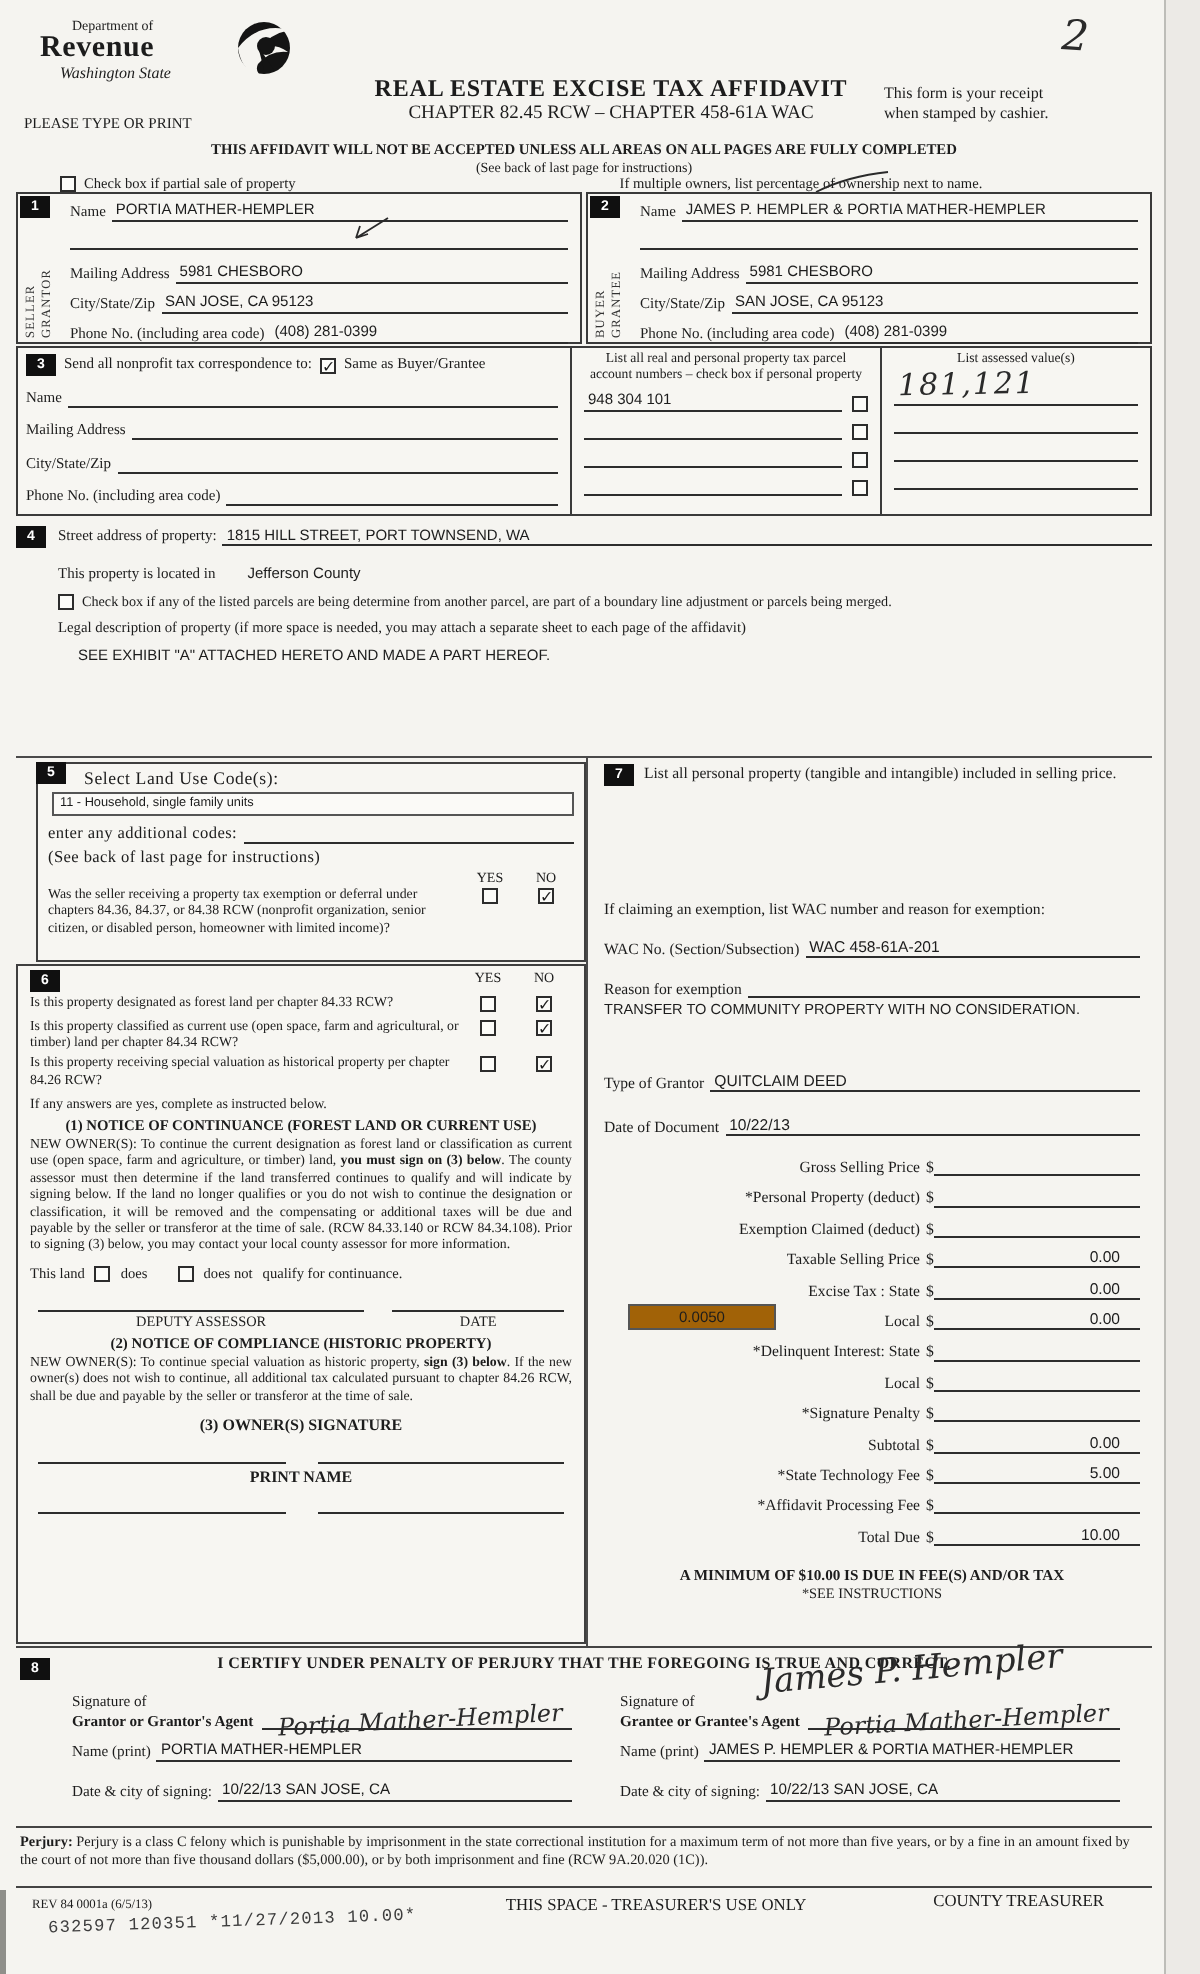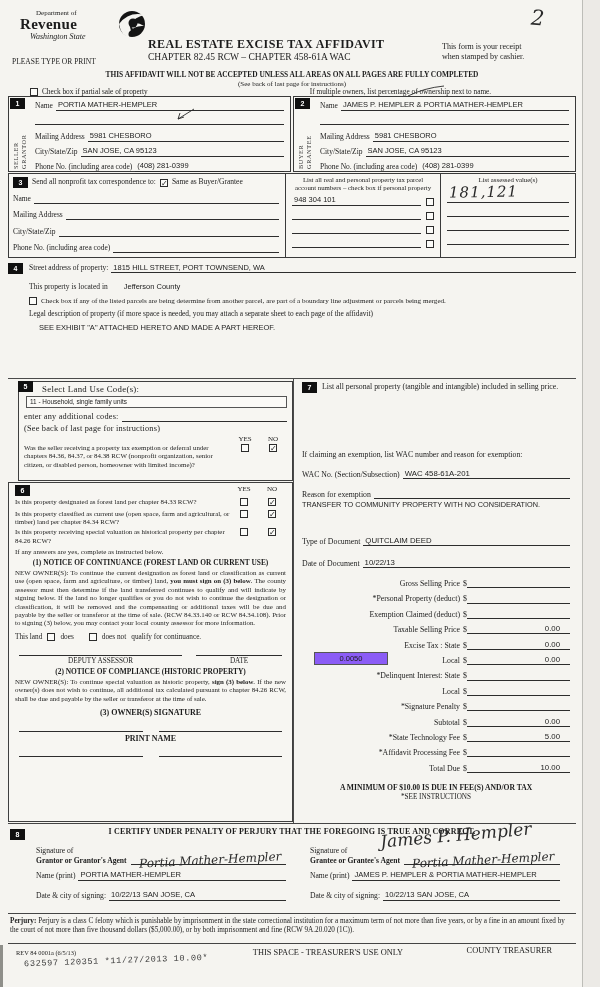--- a/index.html
+++ b/index.html
@@ -31,21 +31,21 @@
   .line { flex:1; border-bottom:1px solid #2d2d2d; margin-left:3px; padding:0 2px; white-space:nowrap; min-height:9px; }
 
   
   .hdr { position:relative; height:96px; }
   .logo { position:absolute; left:12px; top:9px; }
   .logo-sm { font-size:7px; margin-left:16px; }
   .logo-big { font-size:15px; font-weight:bold; letter-spacing:0.3px; line-height:1; }
   .logo-it { font-size:8px; font-style:italic; margin-left:10px; }
   .logo-mark { position:absolute; left:95px; top:0px; }
   .pagenum { position:absolute; right:32px; top:6px; font-size:21px; transform:rotate(4deg); }
-  .titleblk { position:absolute; left:140px; top:37px; width:315px; }
+  .titleblk { position:absolute; left:140px; top:37px; width:315px; text-align:center; }
   .title1 { font-size:12px; font-weight:bold; letter-spacing:0.4px; }
   .title2 { font-size:9.5px; margin-top:1px; }
   .receipt { position:absolute; right:22px; top:42px; width:112px; font-size:8px; text-align:left; line-height:1.25; }
   .typeprint { position:absolute; left:4px; top:58px; font-size:7.5px; }
   .warnline { position:absolute; left:0; top:71px; width:100%; text-align:center; font-weight:bold; font-size:7.4px; }
   .seeback { position:absolute; left:0; top:80px; width:100%; text-align:center; font-size:7px; }
   .partialrow { position:absolute; left:22px; top:88px; right:0; display:flex; font-size:7.3px; }
   .partial-l { display:flex; gap:4px; align-items:center; }
   .mult { margin-left:162px; }
 
@@ -113,21 +113,21 @@
   
   .sec7head { display:flex; gap:5px; align-items:flex-start; }
   .sec7text { font-size:7.8px; width:248px; line-height:1.3; }
   .exintro { font-size:7.8px; margin-top:57px; }
   .rrow { display:flex; align-items:flex-end; height:14px; margin-top:6px; font-size:7.8px; }
   .reasonval { font-size:7.3px; margin-top:2px; }
   .docrow { display:flex; align-items:flex-end; height:14px; font-size:7.8px; }
   .frow { display:flex; align-items:flex-end; height:15.4px; font-size:7.8px; }
   .flabel { width:158px; text-align:right; white-space:nowrap; }
   .flabelwrap { width:158px; display:flex; justify-content:space-between; align-items:flex-end; }
-  .ratebox { border:1px solid #555; width:74px; text-align:center; height:13px; line-height:12px; font-size:7.5px; margin-left:12px; background:#8b5cf6; }
+  .ratebox { border:1px solid #555; width:74px; text-align:center; height:13px; line-height:12px; font-size:7.5px; margin-left:12px; background:#a16207; }
   .fdollar { margin-left:3px; }
   .fline { flex:1; border-bottom:1px solid #2d2d2d; text-align:right; padding-right:10px; min-height:9px; }
   .minnote { text-align:center; font-weight:bold; font-size:7.6px; margin-top:11px; }
   .seeinstr { text-align:center; font-size:7.2px; }
 
   
   .s8 { border-top:1px solid #444; height:90px; position:relative; padding-top:3px; }
   .s8 .badge { position:absolute; left:2px; top:5px; }
   .certify { text-align:center; font-weight:bold; font-size:8px; letter-spacing:0.2px; }
   .s8cols { display:flex; margin-top:5px; }
@@ -425,21 +425,21 @@
           <span>WAC No. (Section/Subsection)</span>
           <span class="line"><span class="sans">WAC 458-61A-201</span></span>
         </div>
         <div class="rrow">
           <span>Reason for exemption</span>
           <span class="line"></span>
         </div>
         <div class="reasonval sans">TRANSFER TO COMMUNITY PROPERTY WITH NO CONSIDERATION.</div>
 
         <div class="docrow" style="margin-top:22px;">
-          <span>Type of Document</span>
+          <span>Type of Grantor</span>
           <span class="line"><span class="sans">QUITCLAIM DEED</span></span>
         </div>
         <div class="docrow" style="margin-top:8px;">
           <span>Date of Document</span>
           <span class="line"><span class="sans">10/22/13</span></span>
         </div>
 
         <div class="frow" style="margin-top:5px;">
           <span class="flabel">Gross Selling Price</span>
           <span class="fdollar">$</span>

